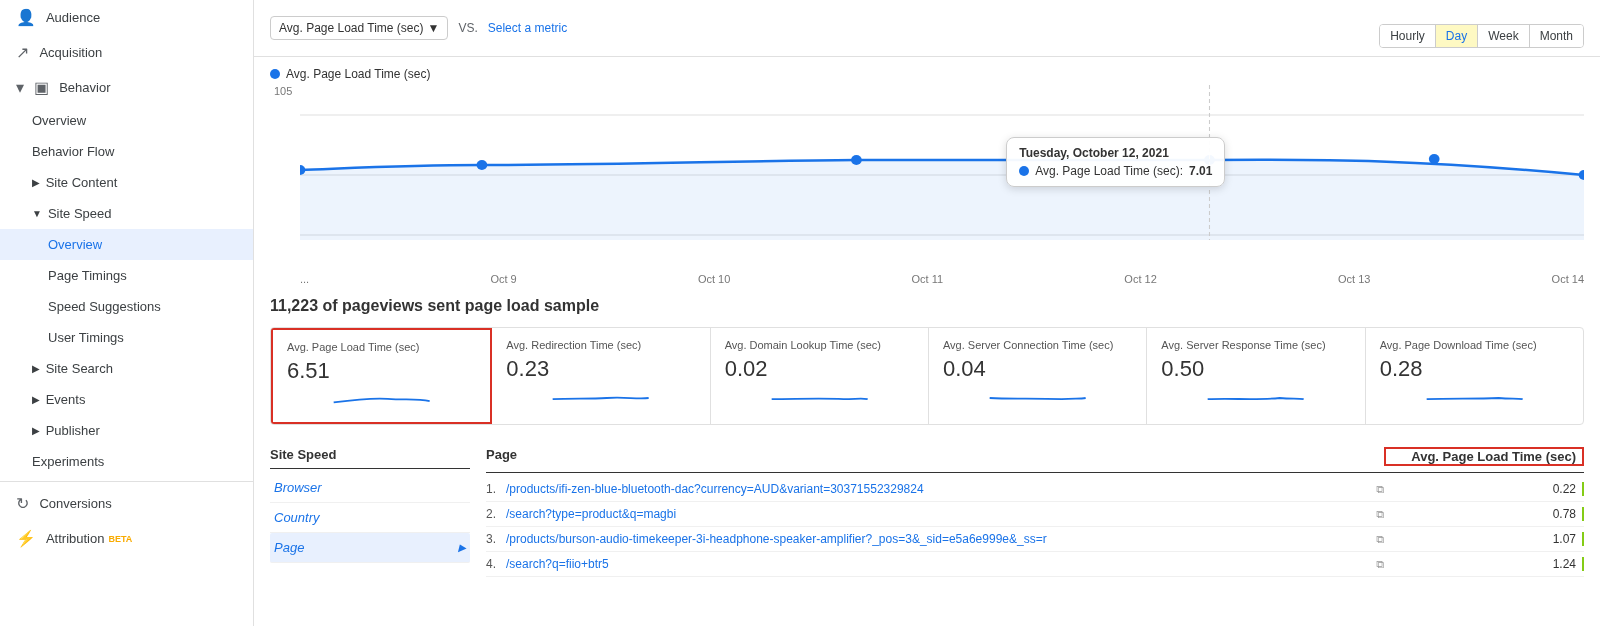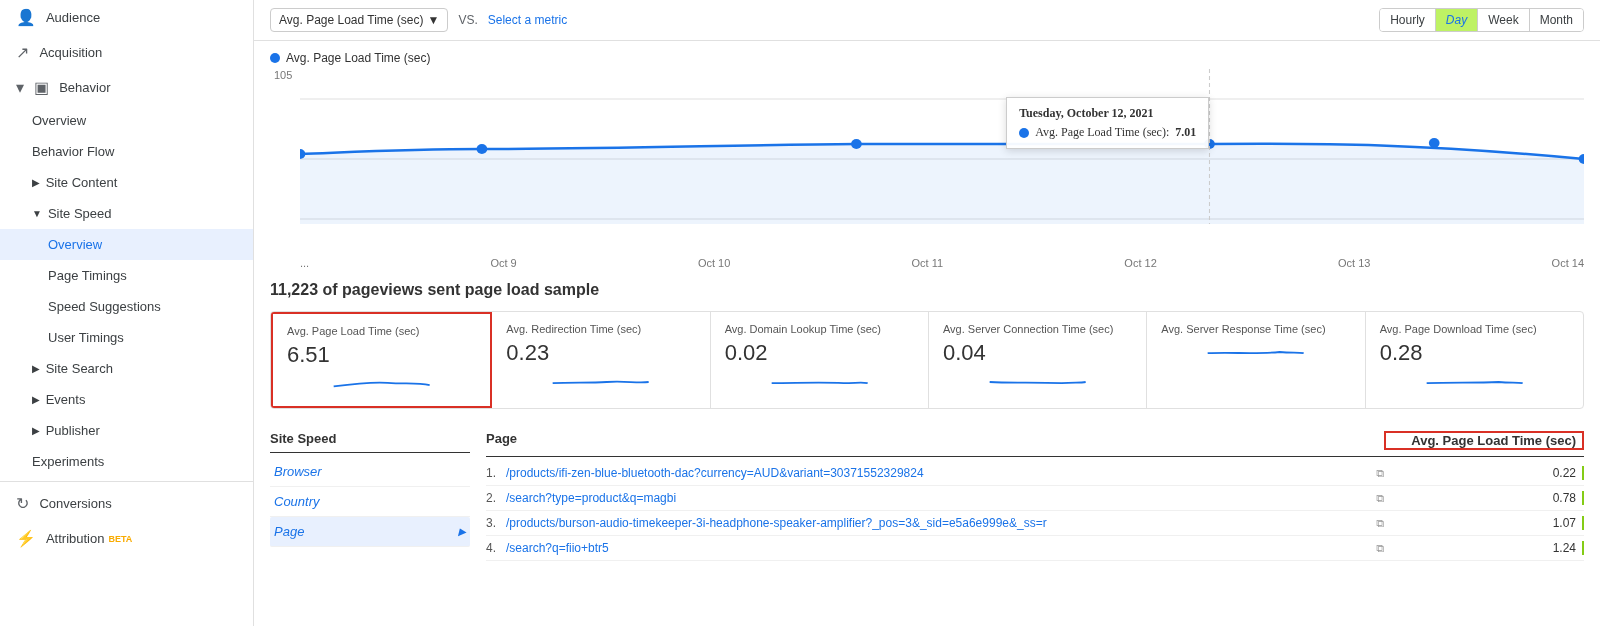--- a/index.html
+++ b/index.html
@@ -16,34 +16,34 @@
     .sidebar-divider { height: 1px; background: #e0e0e0; margin: 4px 0; }
 
     
     .main { flex: 1; overflow-y: auto; padding: 0; }
 
     
     .topbar { display: flex; align-items: center; padding: 8px 16px; border-bottom: 1px solid #e0e0e0; gap: 10px; }
     .metric-dropdown { border: 1px solid #ccc; border-radius: 4px; padding: 4px 8px; font-size: 12px; display: flex; align-items: center; gap: 4px; cursor: pointer; }
     .vs-label { font-size: 12px; color: #5f6368; font-weight: 500; }
     .select-metric { color: #1a73e8; font-size: 12px; cursor: pointer; text-decoration: none; }
-    .time-buttons { margin-left: auto; display: flex; border: 1px solid #ccc; border-radius: 4px; overflow: hidden; }
+    .time-buttons { margin-left: auto; display: flex; border: 1px solid #ccc; border-radius: 4px; overflow: hidden; margin-top: 16px; }
     .time-btn { padding: 4px 10px; font-size: 12px; cursor: pointer; background: #fff; border: none; border-left: 1px solid #ccc; color: #3c4043; }
     .time-btn:first-child { border-left: none; }
-    .time-btn.active { background: #bef264; color: #1a73e8; font-weight: 500; font-style: italic; }
+    .time-btn.active { background: #fef9c3; color: #1a73e8; font-weight: 500; }
 
     
     .chart-area { padding: 10px 16px 0; position: relative; }
     .legend-item { display: flex; align-items: center; gap: 6px; font-size: 12px; margin-bottom: 4px; }
     .legend-dot { width: 10px; height: 10px; border-radius: 50%; background: #1a73e8; }
     .chart-container { position: relative; height: 200px; margin-top: 4px; }
     .y-axis-labels { position: absolute; left: 0; top: 0; height: 100%; display: flex; flex-direction: row; justify-content: space-between; font-size: 11px; color: #777; padding: 0 4px; }
     .chart-svg-area { position: absolute; left: 30px; right: 0; top: 0; bottom: 20px; }
     .x-axis { position: absolute; left: 30px; right: 0; bottom: 0; display: flex; justify-content: space-between; font-size: 11px; color: #777; }
-    .tooltip-box { position: absolute; background: rgba(255,255,255,0.95); border: 1px solid #ccc; border-radius: 0; padding: 8px 12px; font-size: 12px; box-shadow: 0 2px 8px rgba(0,0,0,0.15); top: 28px; left: 55%; font-family: Liberation Serif, serif; }
+    .tooltip-box { position: absolute; background: rgba(255,255,255,0.95); border: 1px solid #ccc; border-radius: 8px; padding: 8px 12px; font-size: 12px; box-shadow: 0 2px 8px rgba(0,0,0,0.15); top: 52px; left: 55%; }
     .tooltip-title { font-weight: 600; margin-bottom: 4px; color: #333; }
     .tooltip-row { display: flex; align-items: center; gap: 6px; }
     .tooltip-color { width: 10px; height: 10px; background: #1a73e8; border-radius: 50%; display: inline-block; }
 
     
     .stats-section { padding: 12px 16px 8px; }
     .stats-title { font-size: 16px; font-weight: 600; color: #333; margin-bottom: 12px; }
     .stats-cards { display: flex; gap: 0; border: 1px solid #e0e0e0; border-radius: 4px; overflow: hidden; }
     .stat-card { flex: 1; padding: 10px 14px; border-right: 1px solid #e0e0e0; min-width: 0; }
     .stat-card:last-child { border-right: none; }
@@ -250,20 +250,21 @@
         <div class="stat-value">0.04</div>
         <div class="stat-sparkline">
           <svg viewBox="0 0 80 20" width="80" height="20">
               <path d="M0,10 C20,11 40,10 60,11 C70,10 75,11 80,10" fill="none" stroke="#1a73e8" stroke-width="1.5"></path>
             </svg>
         </div>
       </div>
 
       <div class="stat-card">
         <div class="stat-label">Avg. Server Response Time (sec)</div>
+        <div class="stat-value">0.50</div>
         <div class="stat-sparkline">
           <svg viewBox="0 0 80 20" width="80" height="20">
               <path d="M0,11 C20,10 40,12 60,10 C70,11 75,10 80,11" fill="none" stroke="#1a73e8" stroke-width="1.5"></path>
             </svg>
         </div>
       </div>
 
       <div class="stat-card" style="border-right:none;">
         <div class="stat-label">Avg. Page Download Time (sec)</div>
         <div class="stat-value">0.28</div>

